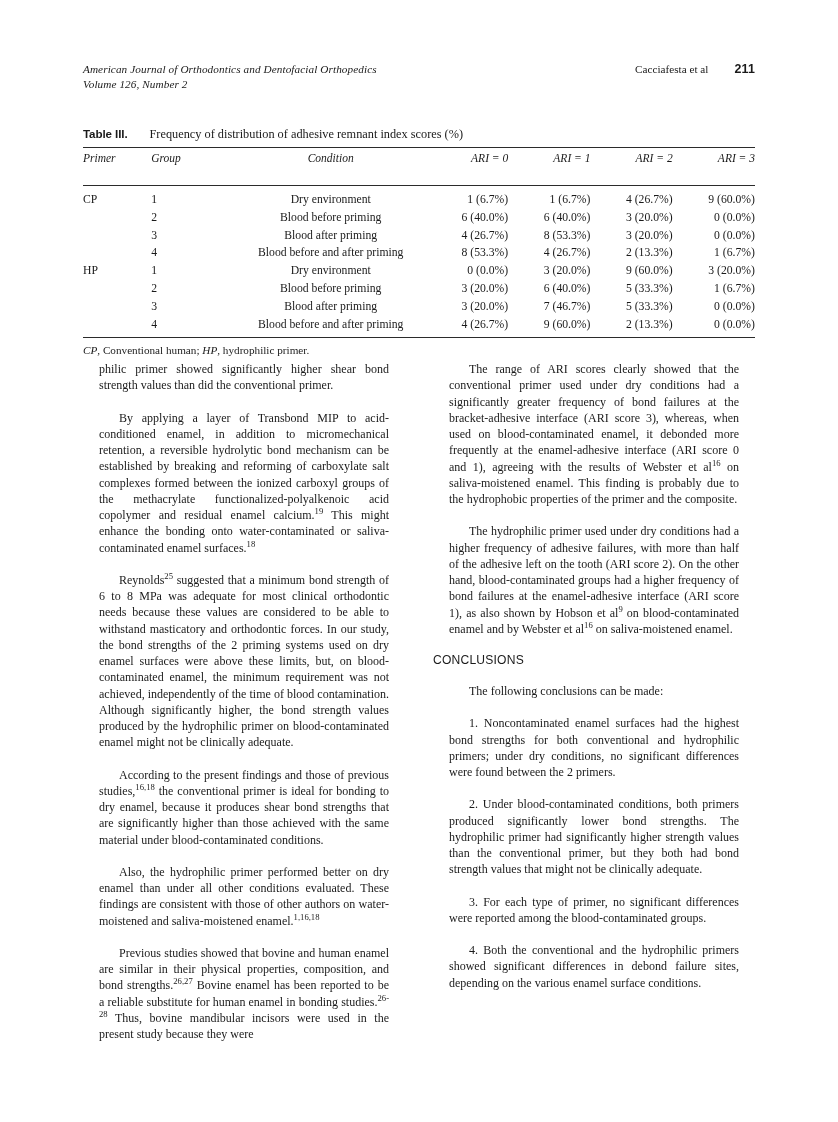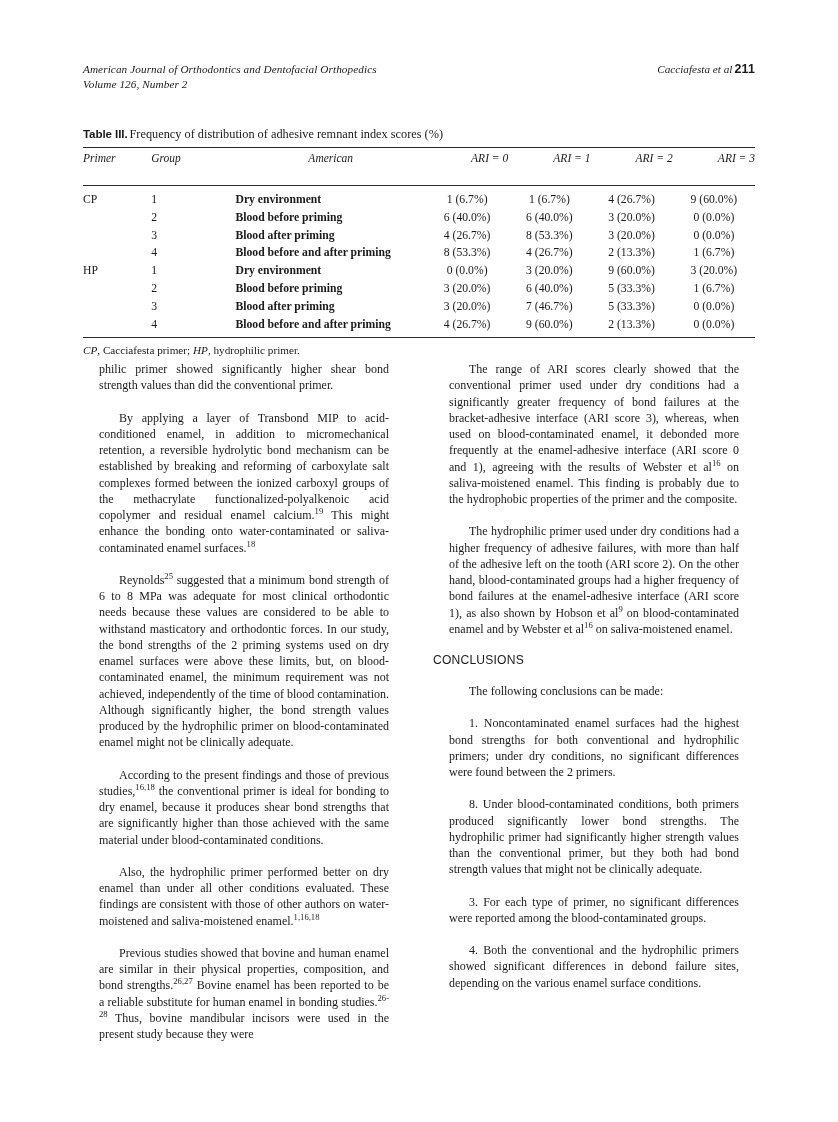--- a/index.html
+++ b/index.html
@@ -33,28 +33,27 @@
     font-size: 11.2px;
     line-height: 14.5px;
     letter-spacing: 0.1px;
   }
   .runhead-right {
     font-size: 11.2px;
     line-height: 14.5px;
     white-space: nowrap;
   }
   .runhead-right .authors {
-    font-style: italic;
     text-align: center;
   }
   .runhead-right .pageno {
     font-family: "Liberation Sans", "DejaVu Sans", sans-serif;
     font-weight: bold;
     font-size: 12.4px;
-    margin-left: 2px;
+    margin-left: 26px;
     letter-spacing: 0.2px;
   }
 
   
   .table-block {
     position: absolute;
     left: 83px;
     top: 126px;
     width: 672px;
   }
@@ -64,21 +63,21 @@
     margin-bottom: 5px;
     white-space: nowrap;
   }
   .table-caption .tbl-label {
     font-family: "Liberation Sans", "DejaVu Sans", sans-serif;
     font-weight: bold;
     font-size: 11.6px;
     letter-spacing: -0.1px;
   }
   .table-caption .tbl-title {
-    margin-left: 2px;
+    margin-left: 22px;
   }
 
   table.data {
     width: 672px;
     border-collapse: collapse;
     font-size: 11.6px;
   }
   table.data thead th {
     font-style: italic;
     font-weight: normal;
@@ -97,22 +96,22 @@
   table.data tbody tr:first-child td {
     padding-top: 6px;
   }
   table.data tbody tr:last-child td {
     padding-bottom: 5px;
   }
 
   
   .c-primer   { width: 68px;  text-align: left; }
   .c-group    { width: 84px;  text-align: left; margin-left: 28px; }
-  .c-cond     { width: 190px; text-align: left; font-weight: bold; }
-  .c-ari      { width: 82px;  text-align: center; }
+  .c-cond     { width: 190px; text-align: center; }
+  .c-ari      { width: 82px;  text-align: right; }
 
   thead .c-primer { text-align: left; }
   thead .c-group  { text-align: left; }
   thead .c-cond   { text-align: center; padding-left: 34px; }
   thead .c-ari    { text-align: right; padding-right: 12px; }
 
   tbody .c-group  { padding-left: 10px; }
   tbody .c-cond   { padding-left: 6px; }
   tbody .c-ari    { padding-left: 4px; }
 
@@ -188,21 +187,21 @@
   <div class="table-block">
     <div class="table-caption">
       <span class="tbl-label">Table III.</span><span class="tbl-title">Frequency of distribution of adhesive remnant index scores (%)</span>
     </div>
 
     <table class="data">
       <thead>
         <tr>
           <th class="c-primer">Primer</th>
           <th class="c-group">Group</th>
-          <th class="c-cond">American</th>
+          <th class="c-cond">Condition</th>
           <th class="c-ari">ARI = 0</th>
           <th class="c-ari">ARI = 1</th>
           <th class="c-ari">ARI = 2</th>
           <th class="c-ari">ARI = 3</th>
         </tr>
       </thead>
       <tbody>
         <tr>
           <td class="c-primer">CP</td>
           <td class="c-group">1</td>
@@ -273,21 +272,21 @@
           <td class="c-ari">4 (26.7%)</td>
           <td class="c-ari">9 (60.0%)</td>
           <td class="c-ari">2 (13.3%)</td>
           <td class="c-ari">0 (0.0%)</td>
         </tr>
       </tbody>
     </table>
 
     <div class="table-rule-bottom"></div>
 
-    <div class="table-foot"><span class="abbr">CP</span><span>, Cacciafesta primer; </span><span class="abbr">HP</span><span>, hydrophilic primer.</span></div>
+    <div class="table-foot"><span class="abbr">CP</span><span>, Conventional human; </span><span class="abbr">HP</span><span>, hydrophilic primer.</span></div>
   </div>
 
   <div class="columns">
 
     <div class="col">
       <p class="no-indent last-line-left">philic primer showed significantly higher shear bond strength values than did the conventional primer.</p>
 
       <p><span>By applying a layer of Transbond MIP to acid-conditioned enamel, in addition to micromechanical retention, a reversible hydrolytic bond mechanism can be established by breaking and reforming of carboxylate salt complexes formed between the ionized carboxyl groups of the methacrylate functionalized-polyalkenoic acid copolymer and residual enamel calcium.</span><sup>19</sup><span> This might enhance the bonding onto water-contaminated or saliva-contaminated enamel surfaces.</span><sup>18</sup></p>
 
       <p><span>Reynolds</span><sup>25</sup><span> suggested that a minimum bond strength of 6 to 8 MPa was adequate for most clinical orthodontic needs because these values are considered to be able to withstand masticatory and orthodontic forces. In our study, the bond strengths of the 2 priming systems used on dry enamel surfaces were above these limits, but, on blood-contaminated enamel, the minimum requirement was not achieved, independently of the time of blood contamination. Although significantly higher, the bond strength values produced by the hydrophilic primer on blood-contaminated enamel might not be clinically adequate.</span></p>
@@ -302,20 +301,20 @@
     <div class="col">
 
       <p><span>The range of ARI scores clearly showed that the conventional primer used under dry conditions had a significantly greater frequency of bond failures at the bracket-adhesive interface (ARI score 3), whereas, when used on blood-contaminated enamel, it debonded more frequently at the enamel-adhesive interface (ARI score 0 and 1), agreeing with the results of Webster et al</span><sup>16</sup><span> on saliva-moistened enamel. This finding is probably due to the hydrophobic properties of the primer and the composite.</span></p>
 
       <p><span>The hydrophilic primer used under dry conditions had a higher frequency of adhesive failures, with more than half of the adhesive left on the tooth (ARI score 2). On the other hand, blood-contaminated groups had a higher frequency of bond failures at the enamel-adhesive interface (ARI score 1), as also shown by Hobson et al</span><sup>9</sup><span> on blood-contaminated enamel and by Webster et al</span><sup>16</sup><span> on saliva-moistened enamel.</span></p>
 
       <h2 class="section-head">CONCLUSIONS</h2>
 
       <p class="last-line-left">The following conclusions can be made:</p>
       <p>1. Noncontaminated enamel surfaces had the highest bond strengths for both conventional and hydrophilic primers; under dry conditions, no significant differences were found between the 2 primers.</p>
-      <p>8. Under blood-contaminated conditions, both primers produced significantly lower bond strengths. The hydrophilic primer had significantly higher strength values than the conventional primer, but they both had bond strength values that might not be clinically adequate.</p>
+      <p>2. Under blood-contaminated conditions, both primers produced significantly lower bond strengths. The hydrophilic primer had significantly higher strength values than the conventional primer, but they both had bond strength values that might not be clinically adequate.</p>
       <p>3. For each type of primer, no significant differences were reported among the blood-contaminated groups.</p>
       <p>4. Both the conventional and the hydrophilic primers showed significant differences in debond failure sites, depending on the various enamel surface conditions.</p>
     </div>
 
   </div>
 
 </div>
 
 </body></html>

